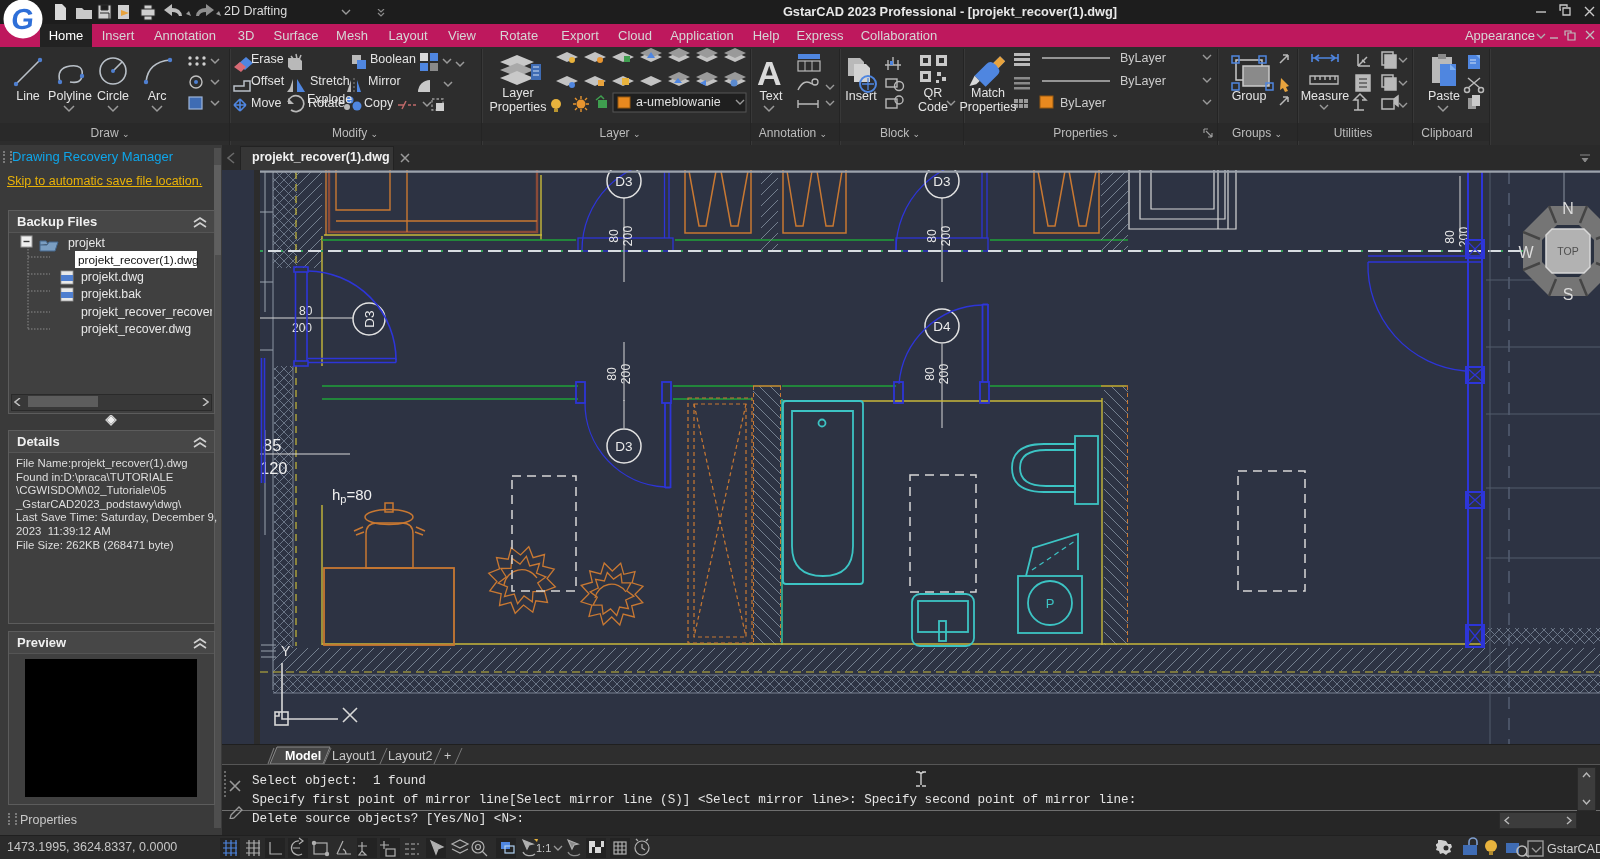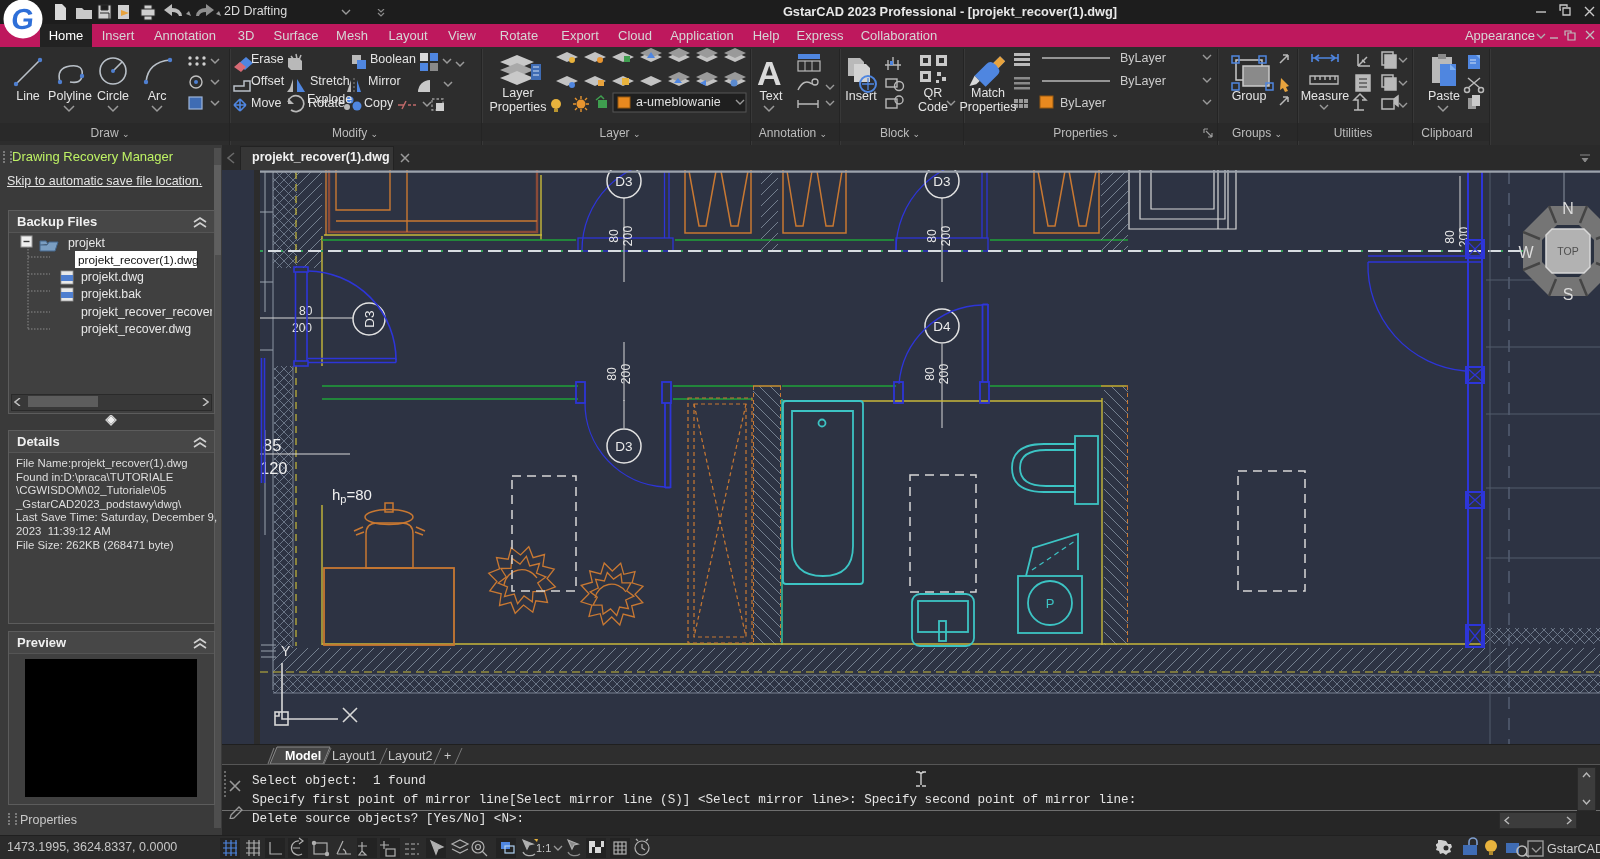--- a/index.html
+++ b/index.html
@@ -390,22 +390,22 @@
   <div class="btxt" style="left:1060px;top:49px;color:#cccccc;">ByLayer</div>
   <div class="bigicon-label" style="left:1249px;top:42px;">Group</div>
   <div class="bigicon-label" style="left:1325px;top:42px;">Measure</div>
   <div class="bigicon-label" style="left:1444px;top:42px;">Paste</div>
 </div>
 <div id="sidebar" class="abs">
 
   <div class="abs" style="left:214px;top:3px;width:7px;height:680px;background:#4e4e4e;"></div>
   <div class="abs" style="left:214px;top:20px;width:7px;height:90px;background:#5f5f5f;"></div>
   <div class="abs" style="left:3px;top:6px;width:5px;height:12px;border-left:2px dotted #7a7a7a;border-right:2px dotted #7a7a7a;"></div>
-  <div class="abs" style="left:12px;top:4px;font-size:13px;color:#bef264;">Drawing Recovery Manager</div>
-  <div class="abs" style="left:7px;top:29px;font-size:12.5px;color:#e5e5e5;text-decoration:underline;">Skip to automatic save file location.</div>
+  <div class="abs" style="left:12px;top:4px;font-size:13px;color:#0ea5e9;">Drawing Recovery Manager</div>
+  <div class="abs" style="left:7px;top:29px;font-size:12.5px;color:#eab308;text-decoration:underline;">Skip to automatic save file location.</div>
 
   <div class="sbox" style="top:65px;height:202px;">
     <div class="sboxhdr">Backup Files</div>
     <svg class="abs" style="right:7px;top:6px" width="14" height="11">
           <path d="M1,5 l6,-4 6,4 M1,10 l6,-4 6,4" fill="none" stroke="#d0d0d0" stroke-width="1.6"></path>
         </svg>
 
     <svg class="abs" style="left:0;top:16px" width="203" height="130">
       <g stroke="#8a8a8a" stroke-width="1" stroke-dasharray="1.5 1.5">
         <path d="M19,16 v86 M19,30 h22 M19,47 h22 M19,64 h22 M19,85 h22 M19,102 h22"></path>

